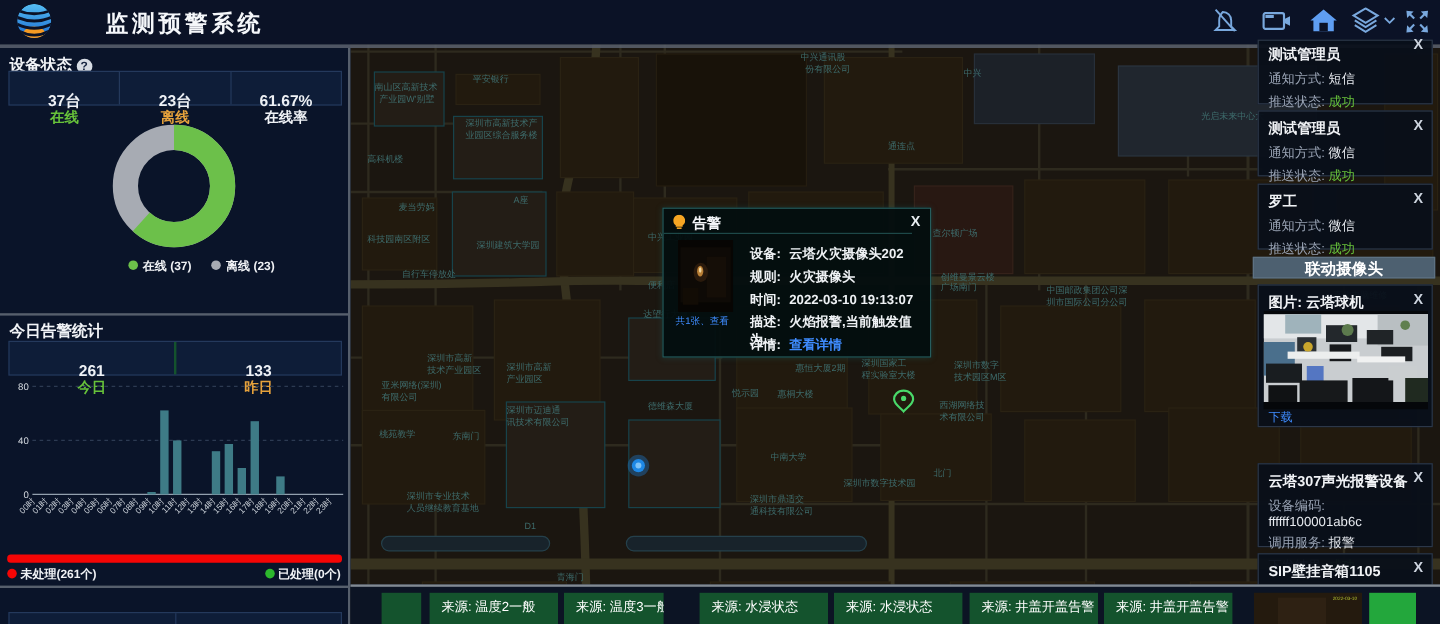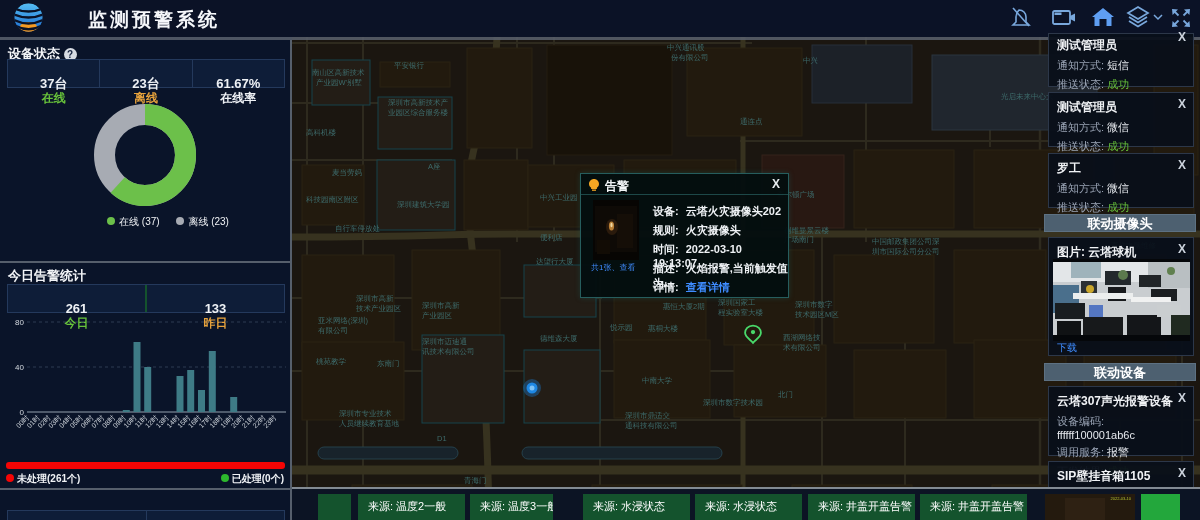--- a/index.html
+++ b/index.html
@@ -259,21 +259,21 @@
         </div>
   </div>
 
   <svg class="abs" style="left:0;top:0" width="290" height="240">
   <g transform="translate(145,115)">
   <circle r="40.5" fill="none" stroke="#a7abb3" stroke-width="21"></circle>
   <circle r="40.5" fill="none" stroke="#6cc04a" stroke-width="21" stroke-dasharray="156.95 97.5" transform="rotate(-90)"></circle>
   </g>
   </svg>
 
-  <div class="abs" style="left:0;top:175px;width:336px;color:#f0f2f5;font-size:10px;font-weight:normal;text-align:center;">
+  <div class="abs" style="left:0;top:175px;width:336px;color:#f0f2f5;font-size:10px;font-weight:bold;text-align:center;">
   <span style="display:inline-block;width:8px;height:8px;border-radius:4px;background:#6cc04a;margin-right:4px;"></span>在线 (37)
   <span style="display:inline-block;width:8px;height:8px;border-radius:4px;background:#a7abb3;margin-left:14px;margin-right:4px;"></span>离线 (23)
   </div>
 
   <div class="abs" style="left:0;top:221px;width:290px;height:2px;background:#565f6c;"></div>
 
   <div class="sechdr" style="position:absolute;left:8px;top:227px;">今日告警统计</div>
 
   <div class="statbox" style="position:absolute;left:7px;top:244px;width:276px;height:27px;">
     <div class="statcell" style="border-right:2px solid #14532d;">
@@ -353,21 +353,21 @@
   <div class="statbox" style="position:absolute;left:7px;top:470px;width:276px;height:27px;">
     <div class="statcell" style="border-right:1px solid #24395c;">
           <div class="statnum">763</div>
         </div>
     <div class="statcell">
           <div class="statnum">1146</div>
         </div>
   </div>
 </div>
 
-<div class="abs" style="left:580px;top:173px;width:207px;height:123px;background:rgba(3,14,15,0.95);border:1px solid #265d5d;box-shadow:0 0 5px rgba(30,100,100,0.35);">
+<div class="abs" style="left:552px;top:173px;width:207px;height:123px;background:rgba(3,14,15,0.95);border:1px solid #265d5d;box-shadow:0 0 5px rgba(30,100,100,0.35);padding-left:15px;">
 
   <svg style="position:absolute;left:8px;top:5px" width="10" height="12" viewBox="0 0 10 12">
         <path d="M5,0 C7.8,0 10,2.2 10,5 C10,6.8 9,8 7.9,8.8 L7.9,10 L2.1,10 L2.1,8.8 C1,8 0,6.8 0,5 C0,2.2 2.2,0 5,0 Z" fill="#f5a623"></path>
         <rect x="3" y="10.5" width="4" height="1.3" fill="#f5a623"></rect>
       </svg>
 
   <div style="position:absolute;left:24px;top:4px;color:#f2f5f7;font-size:12px;font-weight:bold;">告警</div>
 
   <div style="position:absolute;right:8px;top:3px;color:#e8edf0;font-size:12px;font-weight:bold;">X</div>
 
@@ -446,21 +446,20 @@
         <rect x="4" y="62" width="24" height="14" fill="#101214"></rect>
     <rect x="118" y="56" width="19" height="20" fill="#202a20"></rect>
     <circle cx="70" cy="16" r="5" fill="#5c7a4d"></circle>
     <circle cx="118" cy="12" r="4" fill="#60804f"></circle>
     <rect x="0" y="76" width="137" height="6" fill="#05070a"></rect>
   </svg>
 
   <div style="position:absolute;left:8px;top:103px;color:#3f8cff;font-size:10px;">下载</div>
 </div>
 
-<div class="lbtn" style="top:363px;height:18px;line-height:17px;">联动设备</div>
 
 <div class="card" style="top:386px;height:70px;">
   <div class="ttl">云塔307声光报警设备</div>
   <div class="row"><span class="lb">设备编码:</span> ffffff100001ab6c</div>
   <div class="row"><span class="lb">调用服务:</span> 报警</div>
   <div class="row"><span class="lb">下发结果:</span> <span class="green">成功</span></div>
   <div class="x">X</div>
 </div>
 
 <div class="card" style="top:461px;height:59px;">

